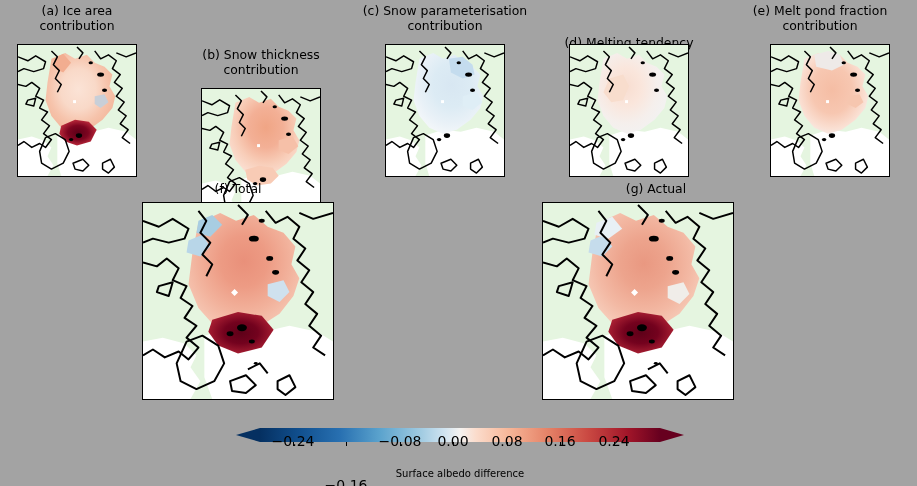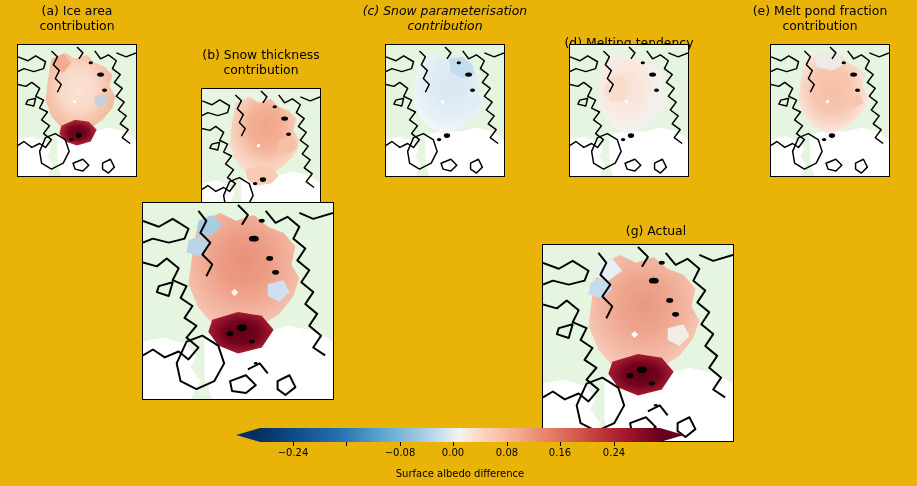--- a/index.html
+++ b/index.html
@@ -12,21 +12,21 @@
     height: 486px;
     position: relative;
     font-family: "DejaVu Sans", sans-serif;
     overflow: hidden;
   }
   .figure {
     position: absolute;
     left: 0; top: 0;
     width: 917px;
     height: 486px;
-    background: #eab308;
+    background: #a3a3a3;
   }
   
   .panel {
     position: absolute;
     box-sizing: border-box;
   }
   .panel-title {
     position: absolute;
     left: 50%;
     transform: translateX(-50%);
@@ -71,23 +71,23 @@
   }
   .cbar-tick {
     position: absolute;
     top: 0;
     width: 1px;
     height: 4px;
     background: #000000;
   }
   .cbar-ticklabel {
     position: absolute;
-    top: 19px;
+    top: 5px;
     transform: translateX(-50%);
-    font-size: 10px;
+    font-size: 14px;
     color: #000000;
     white-space: nowrap;
     text-align: center;
   }
   .cbar-axislabel {
     position: absolute;
     top: 40px;
     left: 50%;
     transform: translateX(-50%);
     font-size: 10px;
@@ -192,21 +192,21 @@
             <ellipse cx="88" cy="46" rx="2.6" ry="1.8"></ellipse>
             <ellipse cx="62" cy="92" rx="3.2" ry="2.4"></ellipse>
             <ellipse cx="54" cy="96" rx="2.2" ry="1.6"></ellipse>
           </g>
           <rect x="56" y="56" width="3" height="3" fill="#ffffff"></rect>
         </svg>
       </div>
     </div>
   </div>
 
-  <div class="panel" style="left:385px; top:4px; width:120px; height:170px;font-style:italic;">
+  <div class="panel" style="left:385px; top:4px; width:120px; height:170px;">
     <div class="panel-title wide" style="top:0px;">(c) Snow parameterisation
 contribution</div>
     <div class="map-frame" style="left:0px; top:40px; width:120px; height:133px;">
       <div class="map-inner">
         <svg viewBox="0 0 120 133" preserveAspectRatio="none">
           <defs>
             <radialGradient id="gC" cx="55%" cy="40%" r="60%">
               <stop offset="0%" stop-color="#d8e7f2"></stop>
               <stop offset="45%" stop-color="#dcebf4"></stop>
               <stop offset="80%" stop-color="#e9f1f7"></stop>
@@ -327,20 +327,21 @@
             <ellipse cx="62" cy="92" rx="3.2" ry="2.4"></ellipse>
             <ellipse cx="54" cy="96" rx="2.2" ry="1.6"></ellipse>
           </g>
           <rect x="56" y="56" width="3" height="3" fill="#ffffff"></rect>
         </svg>
       </div>
     </div>
   </div>
 
   <div class="panel" style="left:142px; top:182px; width:192px; height:218px;">
+    <div class="panel-title" style="top:0px;">(f) Total</div>
     <div class="map-frame" style="left:0px; top:20px; width:192px; height:198px;">
       <div class="map-inner">
         <svg viewBox="0 0 192 198" preserveAspectRatio="none">
           <defs>
             <radialGradient id="gF" cx="50%" cy="40%" r="60%">
               <stop offset="0%" stop-color="#e9907a"></stop>
               <stop offset="35%" stop-color="#ed9b84"></stop>
               <stop offset="70%" stop-color="#f2b29c"></stop>
               <stop offset="100%" stop-color="#f6c8b5"></stop>
             </radialGradient>
@@ -383,21 +384,21 @@
             <ellipse cx="88" cy="132" rx="3.5" ry="2.5"></ellipse>
             <ellipse cx="110" cy="140" rx="3" ry="2"></ellipse>
             <ellipse cx="114" cy="162" rx="2" ry="1.5"></ellipse>
           </g>
           <rect x="90" y="88" width="5" height="5" fill="#ffffff" transform="rotate(45 92.5 90.5)"></rect>
         </svg>
       </div>
     </div>
   </div>
 
-  <div class="panel" style="left:542px; top:182px; width:228px; height:218px;margin-top:42px;">
+  <div class="panel" style="left:542px; top:182px; width:228px; height:218px;">
     <div class="panel-title" style="top:0px;">(g) Actual</div>
     <div class="map-frame" style="left:0px; top:20px; width:192px; height:198px;">
       <div class="map-inner">
         <svg viewBox="0 0 192 198" preserveAspectRatio="none">
           <defs>
             <radialGradient id="gG" cx="50%" cy="42%" r="60%">
               <stop offset="0%" stop-color="#e99881"></stop>
               <stop offset="35%" stop-color="#eda48d"></stop>
               <stop offset="70%" stop-color="#f3b9a4"></stop>
               <stop offset="100%" stop-color="#f7d0be"></stop>

